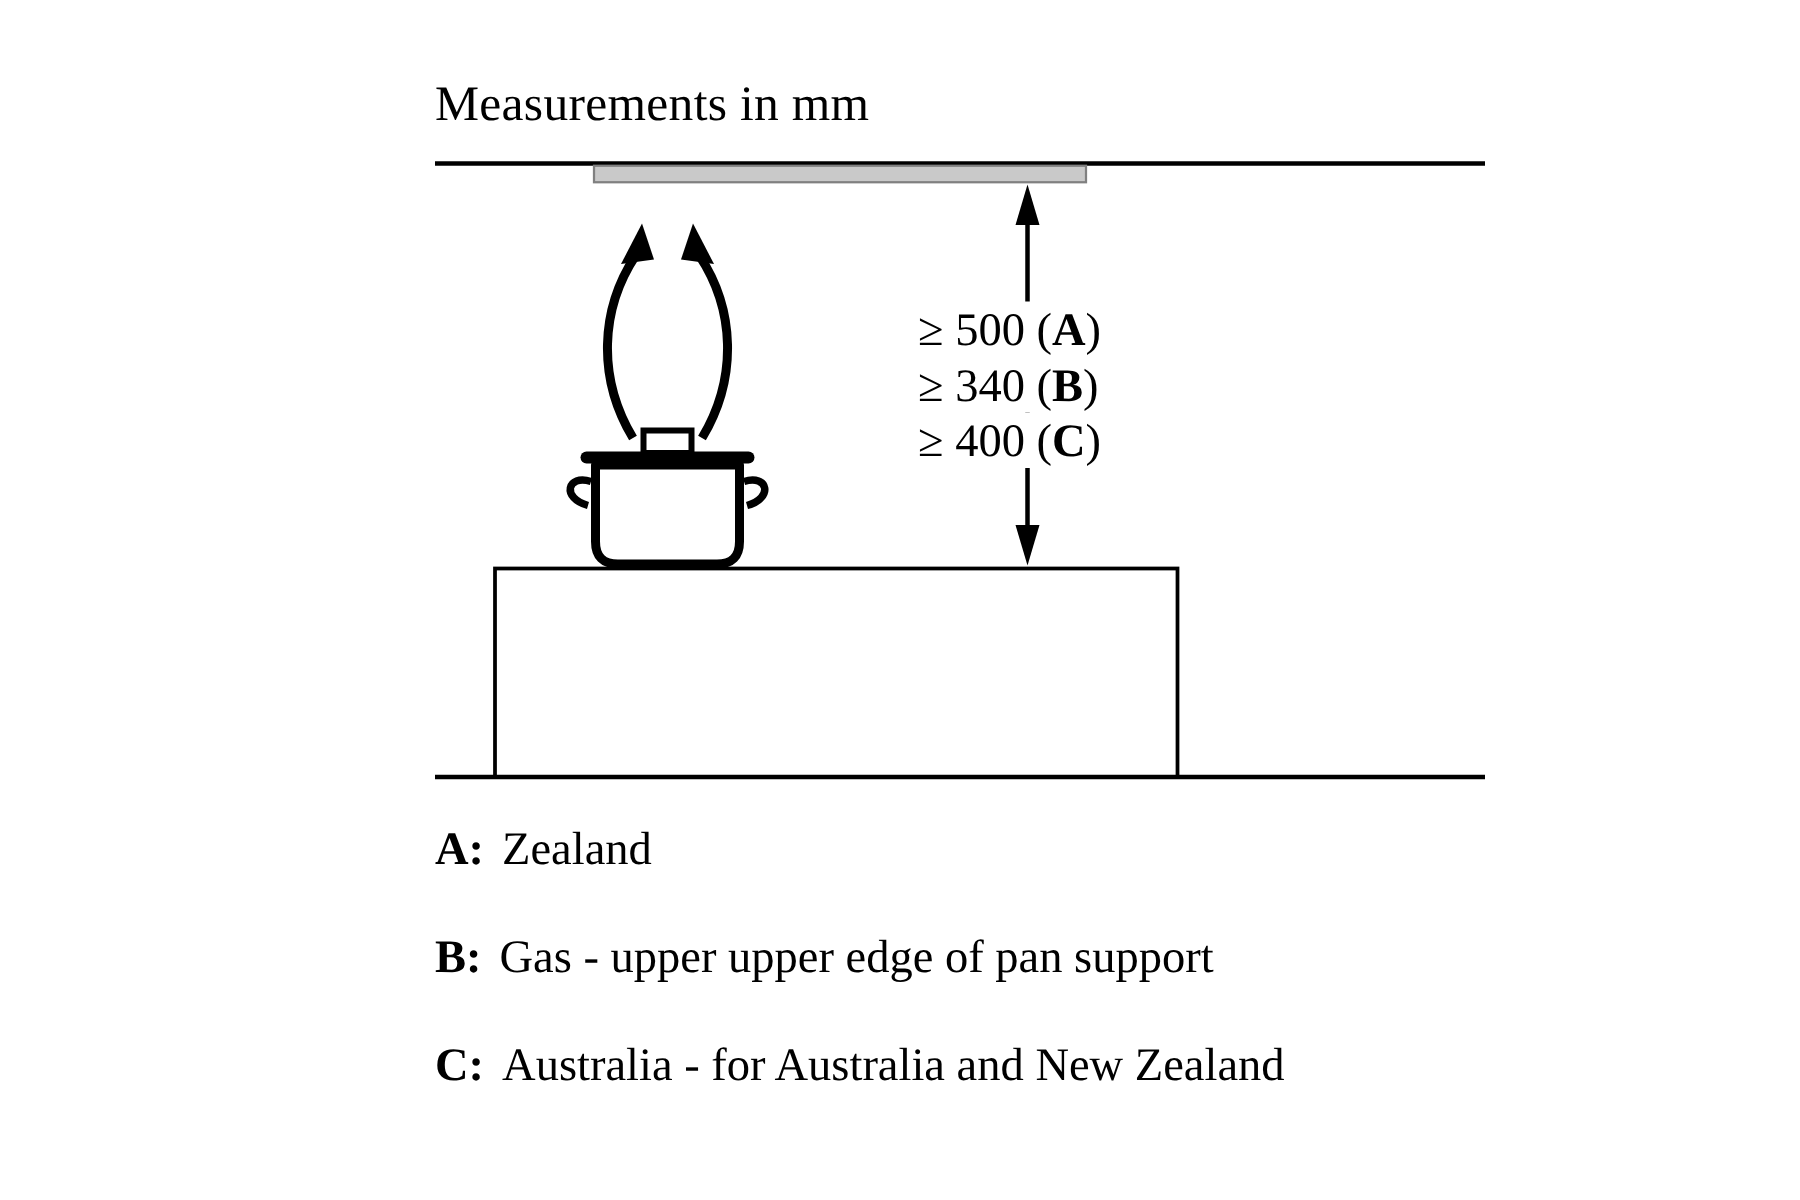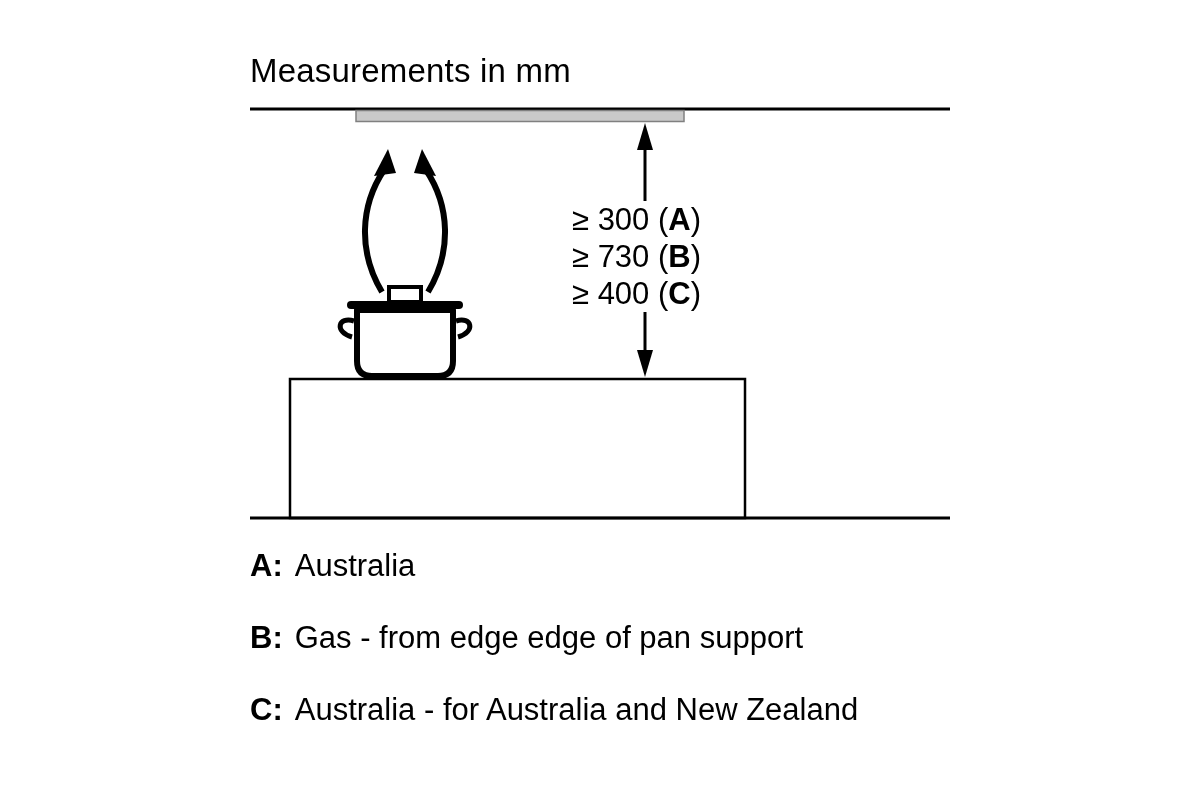--- a/index.html
+++ b/index.html
@@ -5,23 +5,24 @@
   html, body {
     margin: 0;
     padding: 0;
     background: #ffffff;
   }
   .page {
     position: relative;
     width: 1148px;
     height: 800px;
     background: #ffffff;
-    font-family: Liberation Sans, sans-serif;
+    font-family: Liberation Serif, serif;
     color: #000;
     overflow: hidden;
+    margin-left: 40px;
   }
   .diagram-svg {
     position: absolute;
     left: 0;
     top: 0;
     width: 1200px;
     height: 800px;
   }
   .title {
     position: absolute;
@@ -100,33 +101,33 @@
     </g>
 
     <rect x="290" y="379" width="455" height="139" fill="#fff" stroke="#000" stroke-width="2.5"></rect>
 
     <line x1="250" y1="518" x2="950" y2="518" stroke="#000" stroke-width="3"></line>
   </svg>
 
   <div class="title">Measurements in mm</div>
 
   <div class="dim-labels">
-    <span class="dim-row"><span>≥ 300 (</span><span class="dim-key">A</span><span>)</span></span>
-    <span class="dim-row"><span>≥ 730 (</span><span class="dim-key">B</span><span>)</span></span>
+    <span class="dim-row"><span>≥ 500 (</span><span class="dim-key">A</span><span>)</span></span>
+    <span class="dim-row"><span>≥ 340 (</span><span class="dim-key">B</span><span>)</span></span>
     <span class="dim-row"><span>≥ 400 (</span><span class="dim-key">C</span><span>)</span></span>
   </div>
 
   <div class="legend">
     <div class="legend-row">
       <span class="legend-key">A:</span>
-      <span class="legend-text">Australia</span>
+      <span class="legend-text">Zealand</span>
     </div>
     <div class="legend-row">
       <span class="legend-key">B:</span>
-      <span class="legend-text">Gas - from edge edge of pan support</span>
+      <span class="legend-text">Gas - upper upper edge of pan support</span>
     </div>
     <div class="legend-row">
       <span class="legend-key">C:</span>
       <span class="legend-text">Australia - for Australia and New Zealand</span>
     </div>
   </div>
 
 </div>
 
 </body></html>

